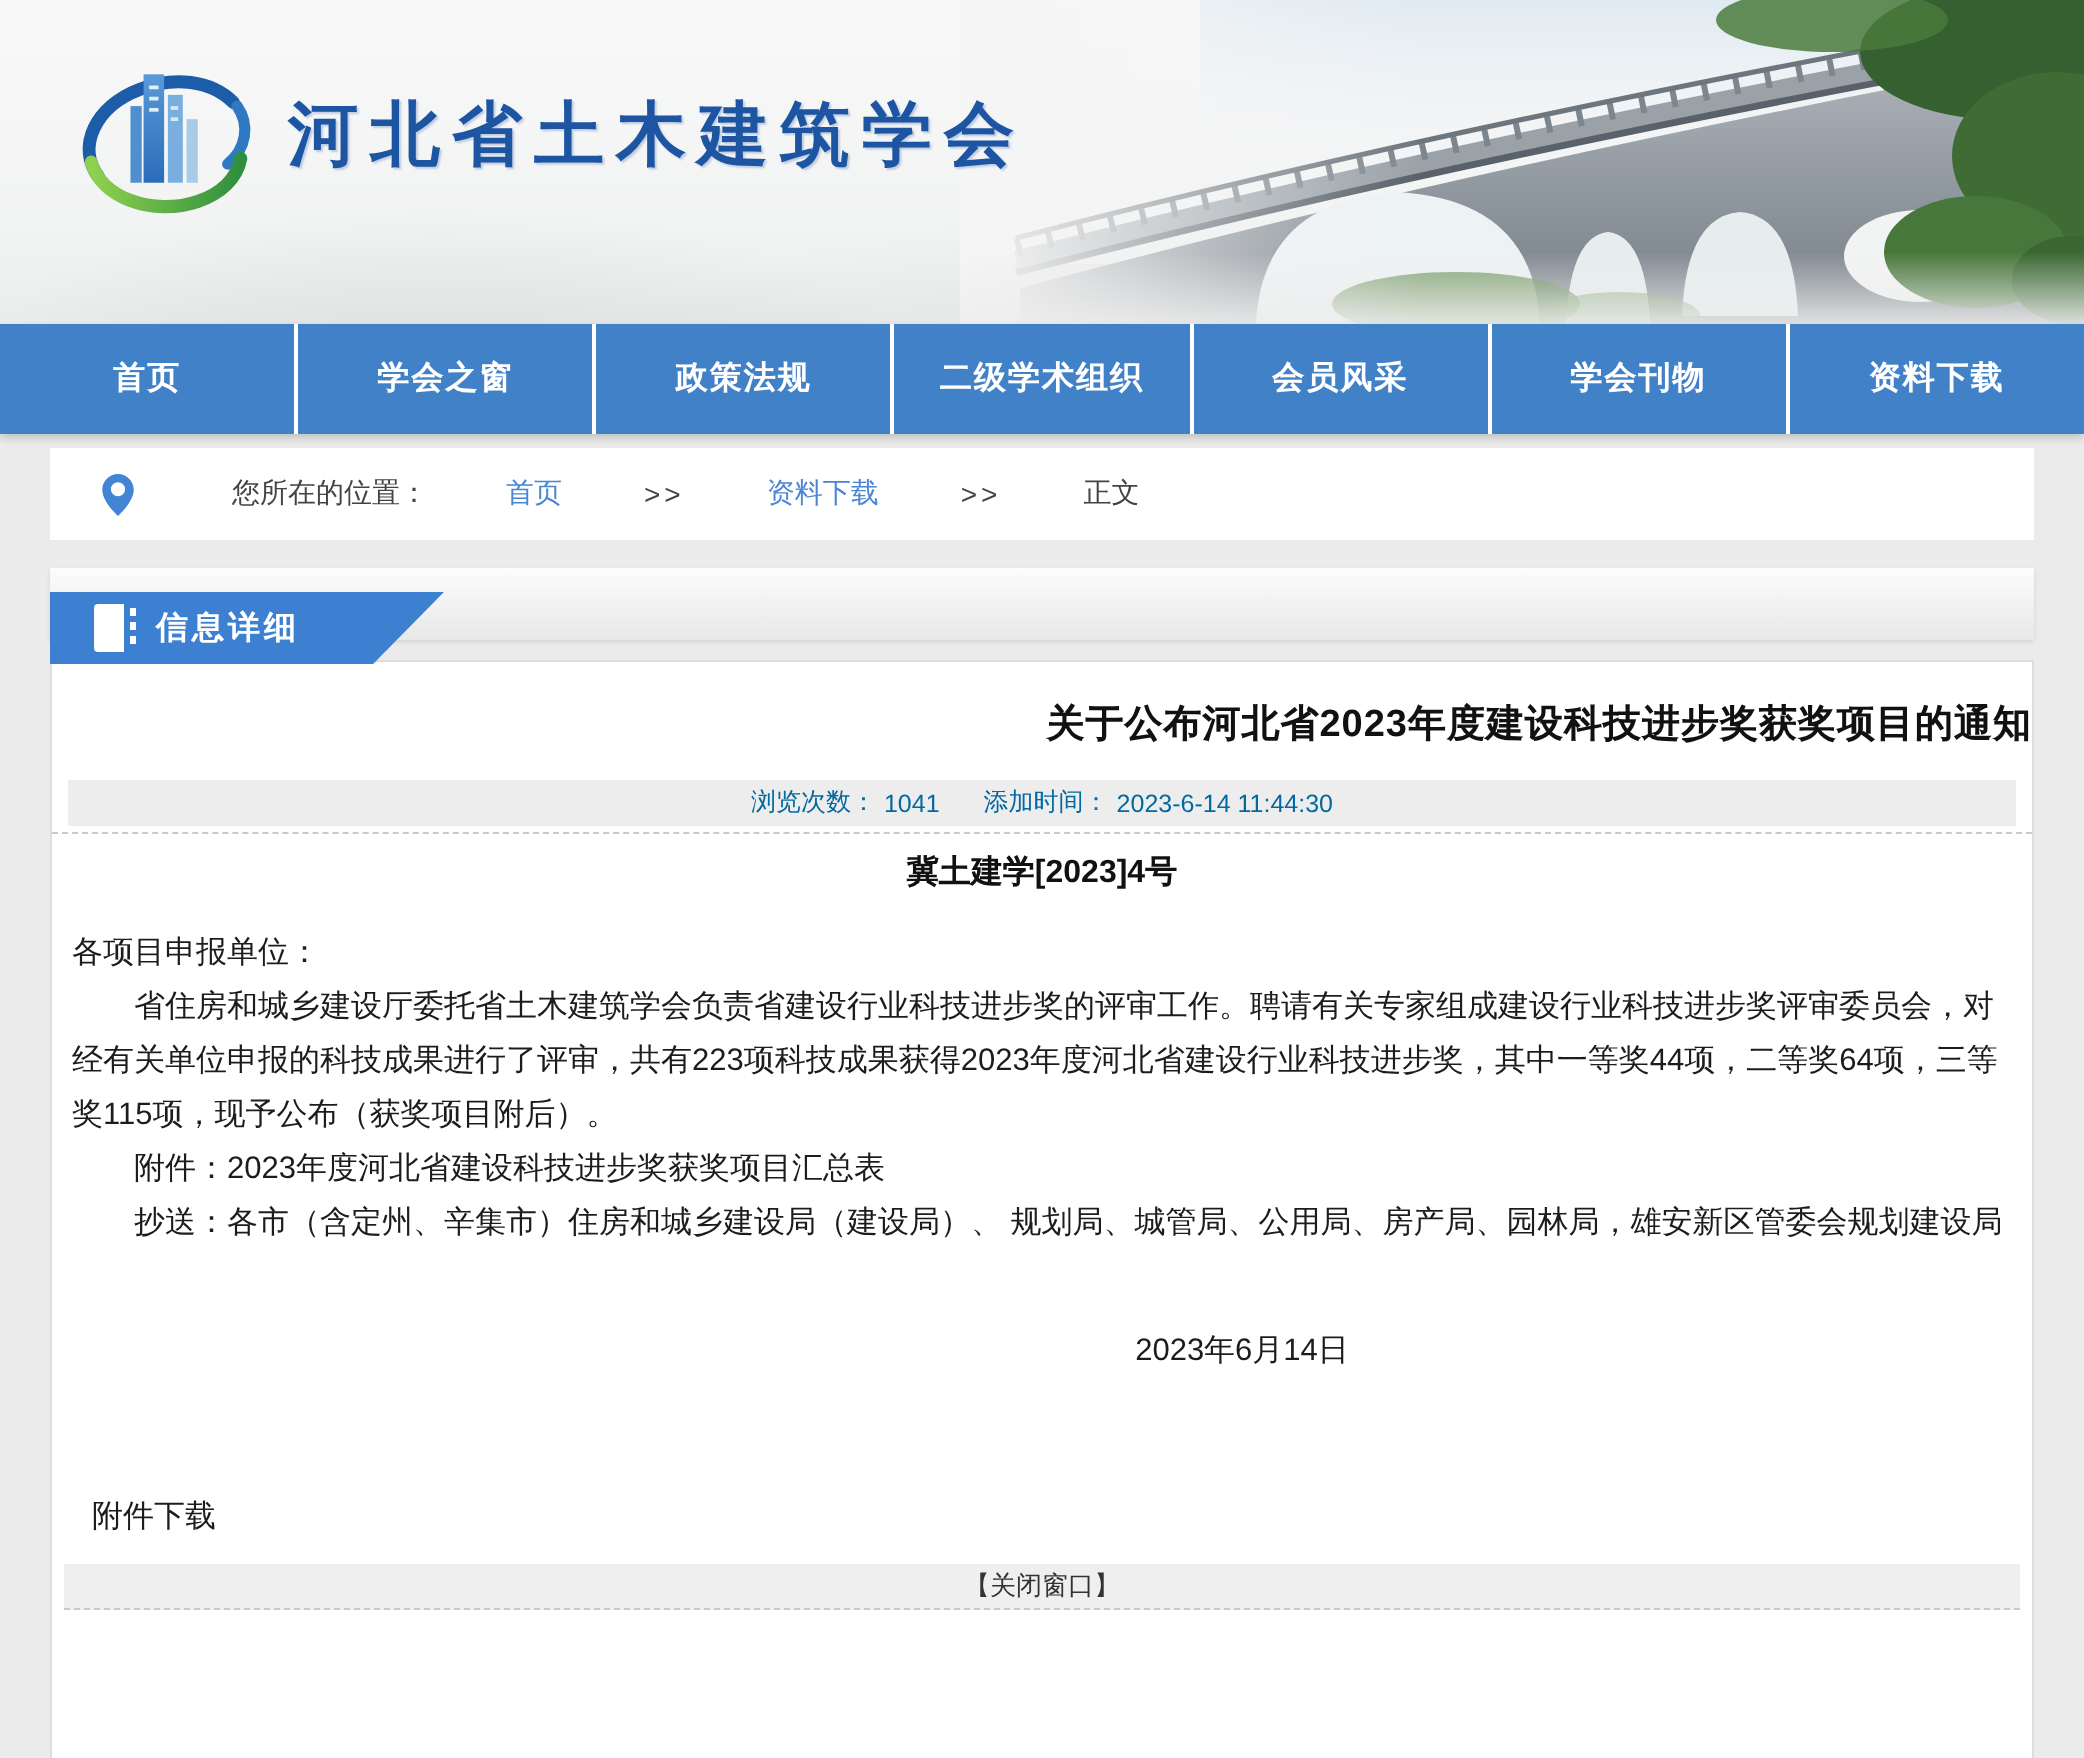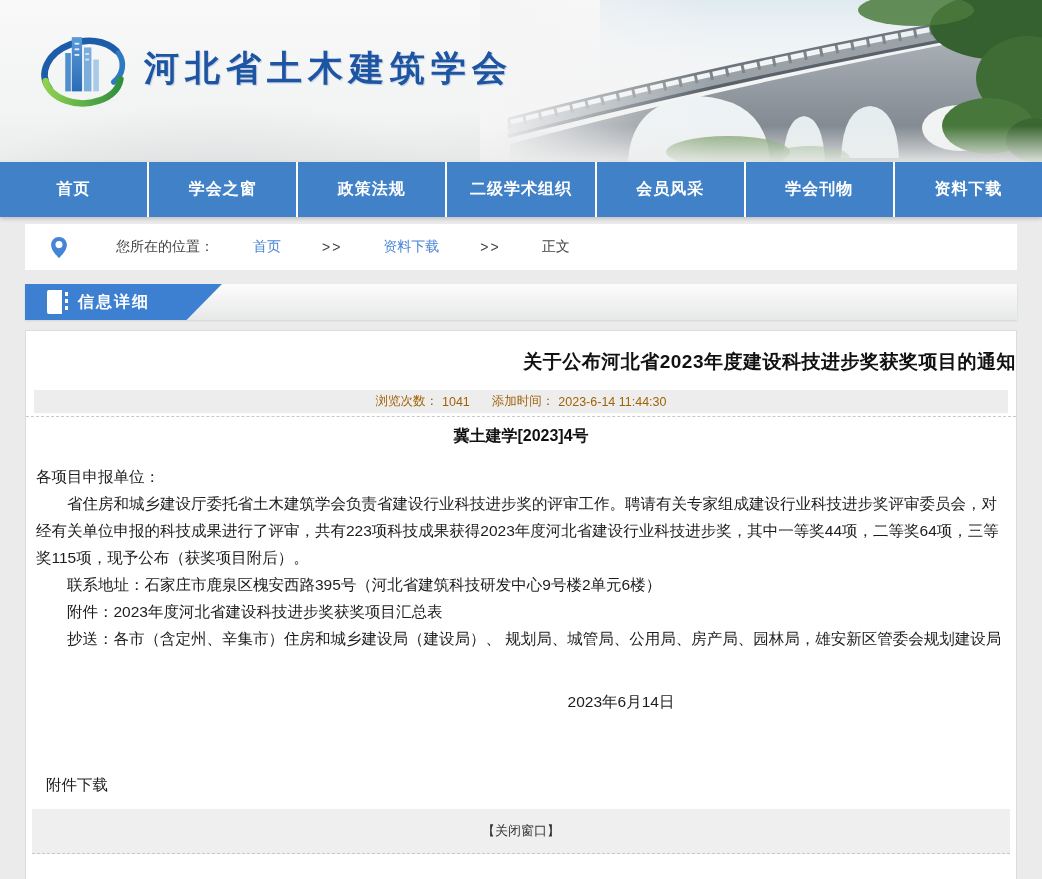--- a/index.html
+++ b/index.html
@@ -35,48 +35,48 @@
   .crumb-bar { margin:7px 25px 0; height:46px; background:#ffffff;
     display:flex; align-items:center; padding-left:26px; font-size:14px; color:#444;gap:39px; }
   .crumb-bar .pin { width:16px; height:21px; margin-right:10px; flex:0 0 auto; }
   .crumb-link { color:#4a85d6; text-decoration:none; cursor:pointer; }
   .crumb-sep { color:#444; margin:0 2px; letter-spacing:2px; }
 
   
   .banner { margin:14px 25px 0; height:36px; position:relative;
     background:linear-gradient(180deg,#fcfcfc,#e7e8e8);
     box-shadow:0 1px 2px rgba(0,0,0,.10); }
-  .banner-blue { position:absolute; left:0; top:0; height:100%; width:197px;
+  .banner-blue { position:absolute; left:0; top:12px; height:100%; width:197px;
     background:#3d80d2; clip-path:polygon(0 0,100% 0,82% 100%,0 100%);
     display:flex; align-items:center; }
   .book { width:15px; height:24px; background:#fff; border-radius:2px 0 0 2px;
     margin-left:22px; position:relative; }
   .book::after { content:''; position:absolute; right:-6px; top:2px; width:3px; height:20px;
     background:repeating-linear-gradient(180deg,#fff 0 4px, rgba(255,255,255,0) 4px 7px); }
   .banner-title { color:#fff; font-size:16px; font-weight:bold; margin-left:16px; letter-spacing:2px; }
 
   
   .content { margin:10px 25px 0; background:#fff; border:1px solid #dcdcdc;
     min-height:620px; padding:0 0 20px; }
   .art-title { text-align:right; font-size:19px; font-weight:bold; color:#111;
     margin-top:18px; letter-spacing:.5px; }
   .meta-strip { margin:15px 8px 0; background:#ededed; height:23px;
     display:flex; align-items:center; justify-content:center;
-    font-size:12.5px; color:#a16207; }
+    font-size:12.5px; color:#0369a1; }
   .meta-strip span { margin:0 2px; }
   .meta-gap { width:14px; }
   .dash-line { border-bottom:1px dashed #c9c9c9; margin-top:3px; }
   .doc-number { text-align:center; font-size:16px; font-weight:bold; color:#111; margin-top:9px; }
   .body-text { padding:0 10px; margin-top:16px; font-size:15.5px; line-height:27px; color:#1c1c1c; }
   .body-text p { margin:0; }
   .indent { text-indent:2em; }
   .art-date { text-align:center; position:relative; left:100px;
     font-size:15.5px; margin-top:40px; color:#1c1c1c; }
   .attach-head { padding:0 20px; margin-top:62px; font-size:15.5px; color:#1c1c1c; }
-  .close-strip { margin:13px 6px 0; height:45px; background:#efefef;
+  .close-strip { margin:13px 6px 0; height:23px; background:#efefef;
     border-bottom:1px dashed #c9c9c9;
     display:flex; align-items:center; justify-content:center;
     font-size:13px; color:#333; cursor:pointer; }
 </style>
 </head>
 <body>
 
 <div class="header">
   <div class="hill hill-1"></div>
   <div class="hill hill-2"></div>
@@ -202,21 +202,20 @@
     <span>添加时间：</span>
     <span>2023-6-14 11:44:30</span>
   </div>
   <div class="dash-line"></div>
 
   <div class="doc-number">冀土建学[2023]4号</div>
 
   <div class="body-text">
     <p>各项目申报单位：</p>
     <p class="indent">省住房和城乡建设厅委托省土木建筑学会负责省建设行业科技进步奖的评审工作。聘请有关专家组成建设行业科技进步奖评审委员会，对经有关单位申报的科技成果进行了评审，共有223项科技成果获得2023年度河北省建设行业科技进步奖，其中一等奖44项，二等奖64项，三等奖115项，现予公布（获奖项目附后）。</p>
-    <p class="indent">联系地址：石家庄市鹿泉区槐安西路395号（河北省建筑科技研发中心9号楼2单元6楼）</p>
     <p class="indent">附件：2023年度河北省建设科技进步奖获奖项目汇总表</p>
     <p class="indent">抄送：各市（含定州、辛集市）住房和城乡建设局（建设局）、 规划局、城管局、公用局、房产局、园林局，雄安新区管委会规划建设局</p>
   </div>
 
   <div class="art-date">2023年6月14日</div>
 
   <div class="attach-head">附件下载</div>
 
   <div class="close-strip">【关闭窗口】</div>
 </div>

